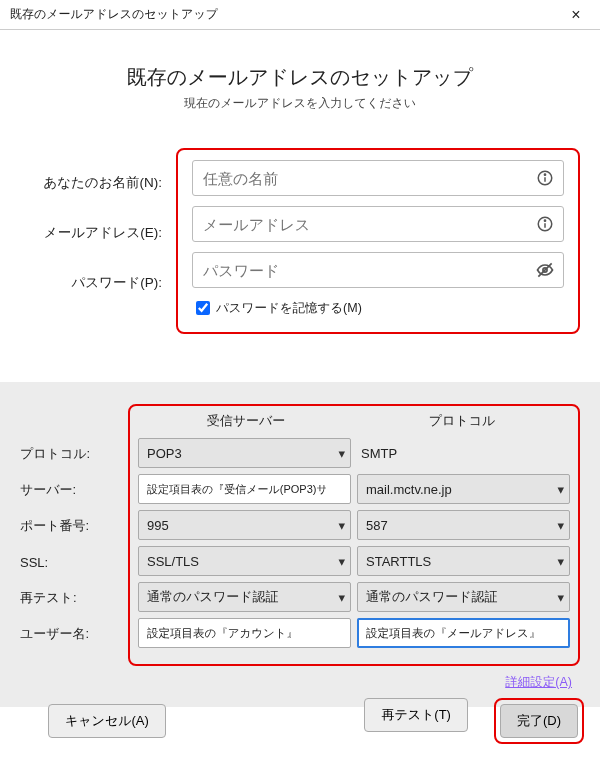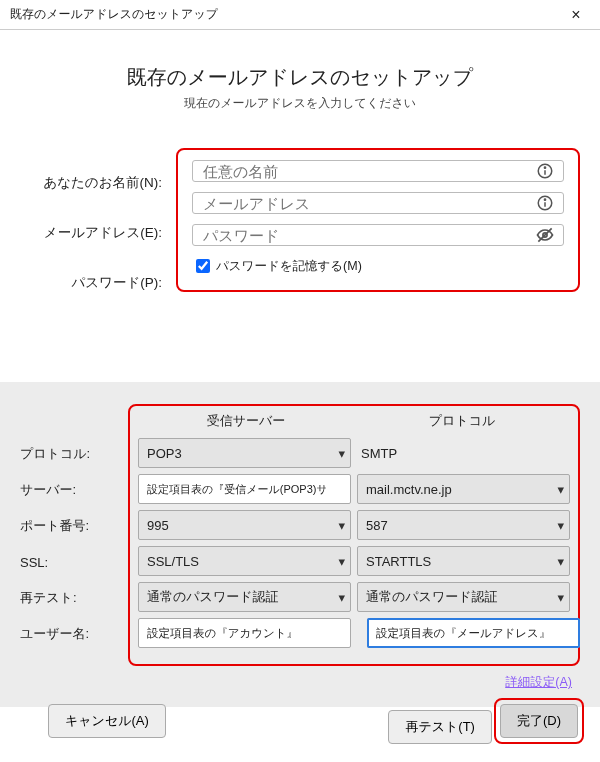--- a/index.html
+++ b/index.html
@@ -62,21 +62,21 @@
     font-size: 13.5px;
   }
   .label-stack div { height: 50px; display: flex; align-items: center; justify-content: flex-end; padding-right: 14px; }
 
   .input-wrap {
     position: relative;
     margin-bottom: 10px;
   }
   .txt-input {
     width: 100%;
-    height: 22px;
+    height: 36px;
     border: 1px solid #bbb;
     border-radius: 3px;
     padding: 0 38px 0 10px;
     font-size: 15px;
     color: #888;
     background: #fff;
   }
   .input-icon {
     position: absolute;
     right: 8px; top: 50%;
@@ -152,21 +152,20 @@
   }
   .smtp-plain {
     height: 30px;
     display: flex; align-items: center;
     font-size: 13px;
     padding-left: 4px;
   }
   .focused {
     outline: 2px solid #2e7de0;
     outline-offset: -2px;
-    margin-left: 10px;
   }
 
   .row-labels {
     position: absolute;
     left: -120px;
     top: 0;
     width: 112px;
     font-size: 13px;
     text-align: right;
   }
@@ -200,21 +199,21 @@
     border: 1px solid #aaa;
     border-radius: 4px;
     background: #eee;
     font-size: 13px;
     cursor: pointer;
     font-family: inherit;
   }
   .btn.primary {
     background: #d8d8d8;
   }
-  .footer-right { display: flex; gap: 2px; align-items: flex-end; }
+  .footer-right { display: flex; gap: 26px; align-items: flex-start; }
   .done-outline {
     border: 2px solid #e60000;
     border-radius: 8px;
     padding: 4px;
   }
   .section1-area {
      position: relative;
      height: 190px;
   }
 </style>

